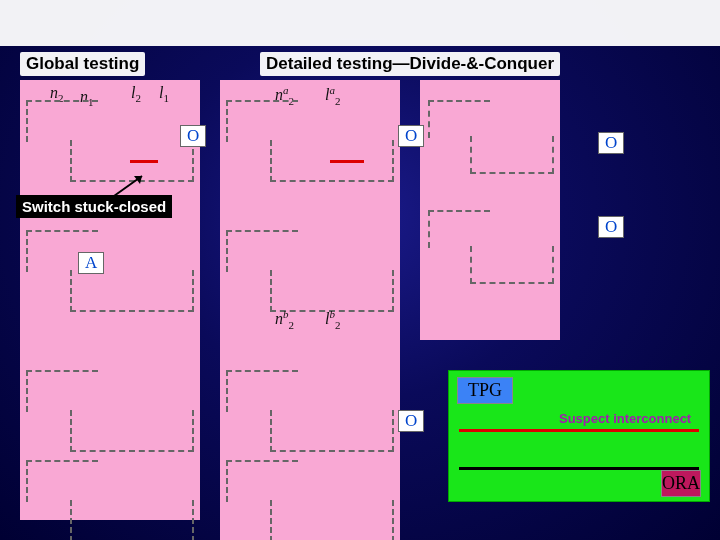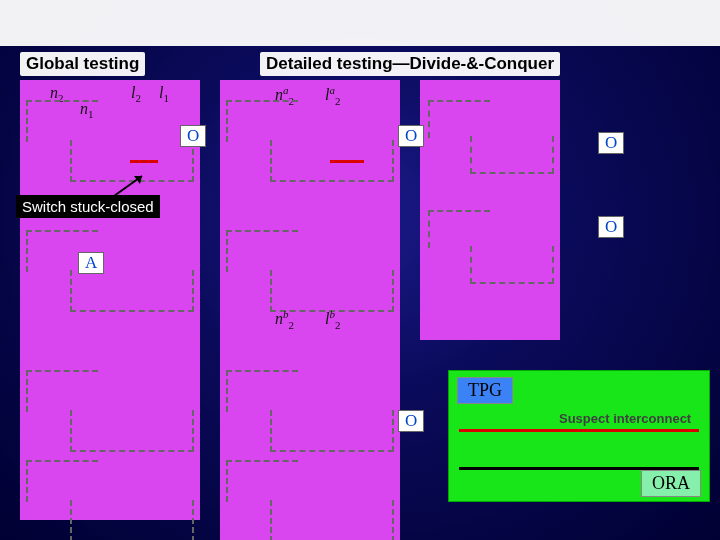--- a/index.html
+++ b/index.html
@@ -4,69 +4,69 @@
 <style>
   html,body{margin:0;padding:0;width:720px;height:540px;background:#000033;font-family:Arial,Helvetica,sans-serif;overflow:hidden}
   .bg{position:absolute;inset:0;background:radial-gradient(ellipse at 50% 40%,#1a1a8a 0%,#0a0a5a 40%,#000033 100%)}
   .slide{position:relative;width:720px;height:540px}
   .title{position:absolute;top:8px;left:50px;right:20px;color:#111;font-size:26px;font-weight:400;letter-spacing:.2px}
   .title-bg{position:absolute;top:0;left:0;right:0;height:46px;background:rgba(255,255,255,.95)}
   .subhead{position:absolute;color:#000;font-weight:700;font-size:17px;background:rgba(255,255,255,.95);padding:2px 6px;border-radius:2px}
   .sub-left{top:52px;left:20px}
   .sub-right{top:52px;left:260px}
   
-  .panel{position:absolute;background:#d946ef}
+  .panel{position:absolute;background:#f9a8d4}
   .p1{top:80px;left:20px;width:180px;height:440px}
   .p2{top:80px;left:220px;width:180px;height:532px}
   .p3{top:80px;left:420px;width:140px;height:260px}
   
   .route{position:absolute;border:2px dashed #666}
   .r1a{top:20px;left:6px;width:70px;height:40px;border-right:none;border-bottom:none}
   .r1b{top:60px;left:50px;width:120px;height:40px;border-top:none}
   .r1c{top:150px;left:6px;width:70px;height:40px;border-right:none;border-bottom:none}
   .r1d{top:190px;left:50px;width:120px;height:40px;border-top:none}
   .r1e{top:290px;left:6px;width:70px;height:40px;border-right:none;border-bottom:none}
   .r1f{top:330px;left:50px;width:120px;height:40px;border-top:none}
   .r1g{top:380px;left:6px;width:70px;height:40px;border-right:none;border-bottom:none}
   .r1h{top:420px;left:50px;width:120px;height:40px;border-top:none}
   
   .varlbl{position:absolute;font-family:'Times New Roman',serif;font-style:italic;font-size:16px;color:#111}
   .sub{font-size:11px;vertical-align:sub;font-style:normal}
   .sup{font-size:11px;vertical-align:super;font-style:italic}
   
   .badge{position:absolute;background:#fff;border:1px solid #666;color:#0044cc;font-family:'Times New Roman',serif;font-size:17px;padding:0 6px;line-height:20px}
   
-  .ssc{position:absolute;top:195px;left:16px;background:#000;color:#fff;font-weight:400;font-size:15px;padding:3px 6px}
+  .ssc{position:absolute;top:195px;left:16px;background:#000;color:#fff;font-weight:700;font-size:15px;padding:3px 6px}
   .arrow{position:absolute;top:170px;left:110px;width:40px;height:30px}
   .arrow svg{width:100%;height:100%}
   .redseg{position:absolute;background:#d00;height:3px}
   
   .legend{position:absolute;top:370px;left:448px;width:260px;height:130px;background:#19e619;border:1px solid #0a0}
   .legend .tpg{position:absolute;top:6px;left:8px;background:#3b82f6;border:1px solid #888;font-family:'Times New Roman',serif;font-size:18px;padding:2px 10px}
-  .legend .ora{position:absolute;bottom:4px;right:8px;background:#86efac;border:1px solid #888;font-family:'Times New Roman',serif;font-size:18px;padding:2px 10px}
-  .legend .lbl{position:absolute;color:#404040;font-size:13px;font-weight:700}
+  .legend .ora{position:absolute;bottom:4px;right:8px;background:#be185d;border:1px solid #888;font-family:'Times New Roman',serif;font-size:18px;padding:2px 0}
+  .legend .lbl{position:absolute;color:#a21caf;font-size:13px;font-weight:700}
   .legend .suspect{top:40px;left:110px}
   .legend .ff{top:78px;left:40px}
   .legend .redline{position:absolute;top:58px;left:10px;right:10px;height:3px;background:#d00}
   .legend .blkline{position:absolute;top:96px;left:10px;right:10px;height:3px;background:#000}
 </style>
 </head>
 <body>
 
 <div class="slide">
   <div class="bg"></div>
 
   <div class="title-bg"></div>
 
   <div class="subhead sub-right">Detailed testing—Divide-&amp;-Conquer</div>
   <div class="subhead sub-left">Global testing</div>
 
   <div class="panel p1">
     <span class="varlbl" style="top:4px;left:30px"><span>n</span><span class="sub">2</span></span>
-    <span class="varlbl" style="top:20px;left:60px"><span>n</span><span class="sub">1</span></span>
+    <span class="varlbl" style="top:8px;left:60px"><span>n</span><span class="sub">1</span></span>
     <span class="varlbl" style="top:4px;left:111px"><span>l</span><span class="sub">2</span></span>
     <span class="varlbl" style="top:4px;left:139px"><span>l</span><span class="sub">1</span></span>
     <div class="route r1a"></div>
     <div class="route r1b"></div>
     <div class="route r1c"></div>
     <div class="route r1d"></div>
     <div class="route r1e"></div>
     <div class="route r1f"></div>
     <div class="route r1g"></div>
     <div class="route r1h"></div>

